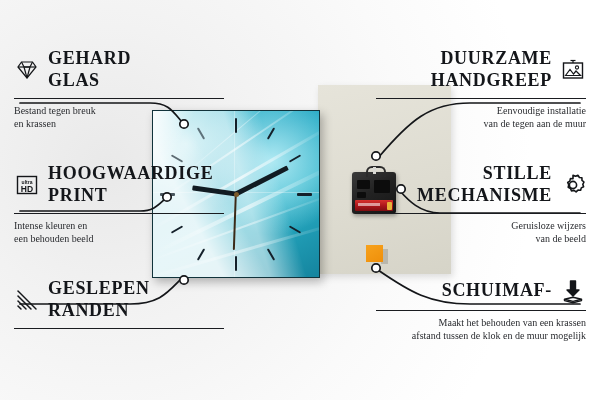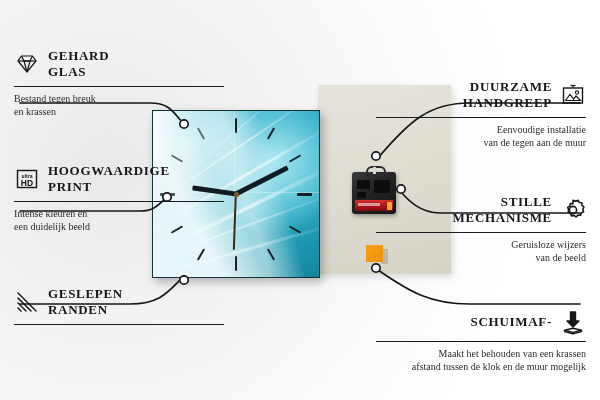--- a/index.html
+++ b/index.html
@@ -67,37 +67,37 @@
   #spacer-shadow{position:absolute;left:381px;top:249px;width:7px;height:15px;background:#b9b7ac;}
 
   
   #connectors{position:absolute;left:0;top:0;width:600px;height:400px;pointer-events:none;}
 
   
   .feature{position:absolute;width:210px;}
   .feature.left{text-align:left;}
   .feature.right{text-align:right;}
   .f-head{display:flex;align-items:center;gap:8px;}
-  .feature.right .f-head{justify-content:flex-end;margin-top:31px;}
+  .feature.right .f-head{justify-content:flex-end;}
   .f-title{
     font-family:"Liberation Serif", serif;
-    font-weight:bold;font-size:13px;letter-spacing:.7px;
+    font-weight:bold;font-size:18px;letter-spacing:.7px;
     color:#14161a;line-height:1.22;text-transform:uppercase;
   }
   .f-rule{height:1px;background:#1a1c20;margin:6px 0 5px 0;}
   .f-desc{
     font-family:"Liberation Serif", serif;
     font-size:10px;color:#2a2c30;line-height:1.34;
   }
   .f-icon{width:26px;height:26px;flex:0 0 26px;display:block;text-align:right;}
   .f-icon svg{display:block;}
 
   #f-gehard{left:14px;top:48px;}
   #f-print{left:14px;top:163px;}
-  #f-randen{left:14px;top:278px;margin-top:8px;}
+  #f-randen{left:14px;top:278px;}
   #f-handgreep{left:376px;top:48px;}
   #f-mechanisme{left:376px;top:163px;}
   #f-standhouder{left:376px;top:278px;}
 </style>
 </head>
 <body>
 
 <div id="stage">
 
   <div id="beige-panel"></div>
@@ -204,21 +204,21 @@
         </svg>
       </span>
       <span class="f-title">
         <span>HOOGWAARDIGE</span><br>
         <span>PRINT</span>
       </span>
     </div>
     <div class="f-rule"></div>
     <div class="f-desc">
       <span>Intense kleuren en</span><br>
-      <span>een duidelijk beeld</span>
+      <span>een behouden beeld</span>
     </div>
   </div>
 
   <div class="feature left" id="f-randen">
     <div class="f-head">
       <span class="f-icon">
         <svg viewBox="0 0 26 26" width="26" height="26" stroke="#141619" stroke-width="1.5" stroke-linecap="round">
           <path d="M4 4 L22 22"></path>
             <path d="M4 9 L17 22"></path>
             <path d="M4 14 L12 22"></path>

